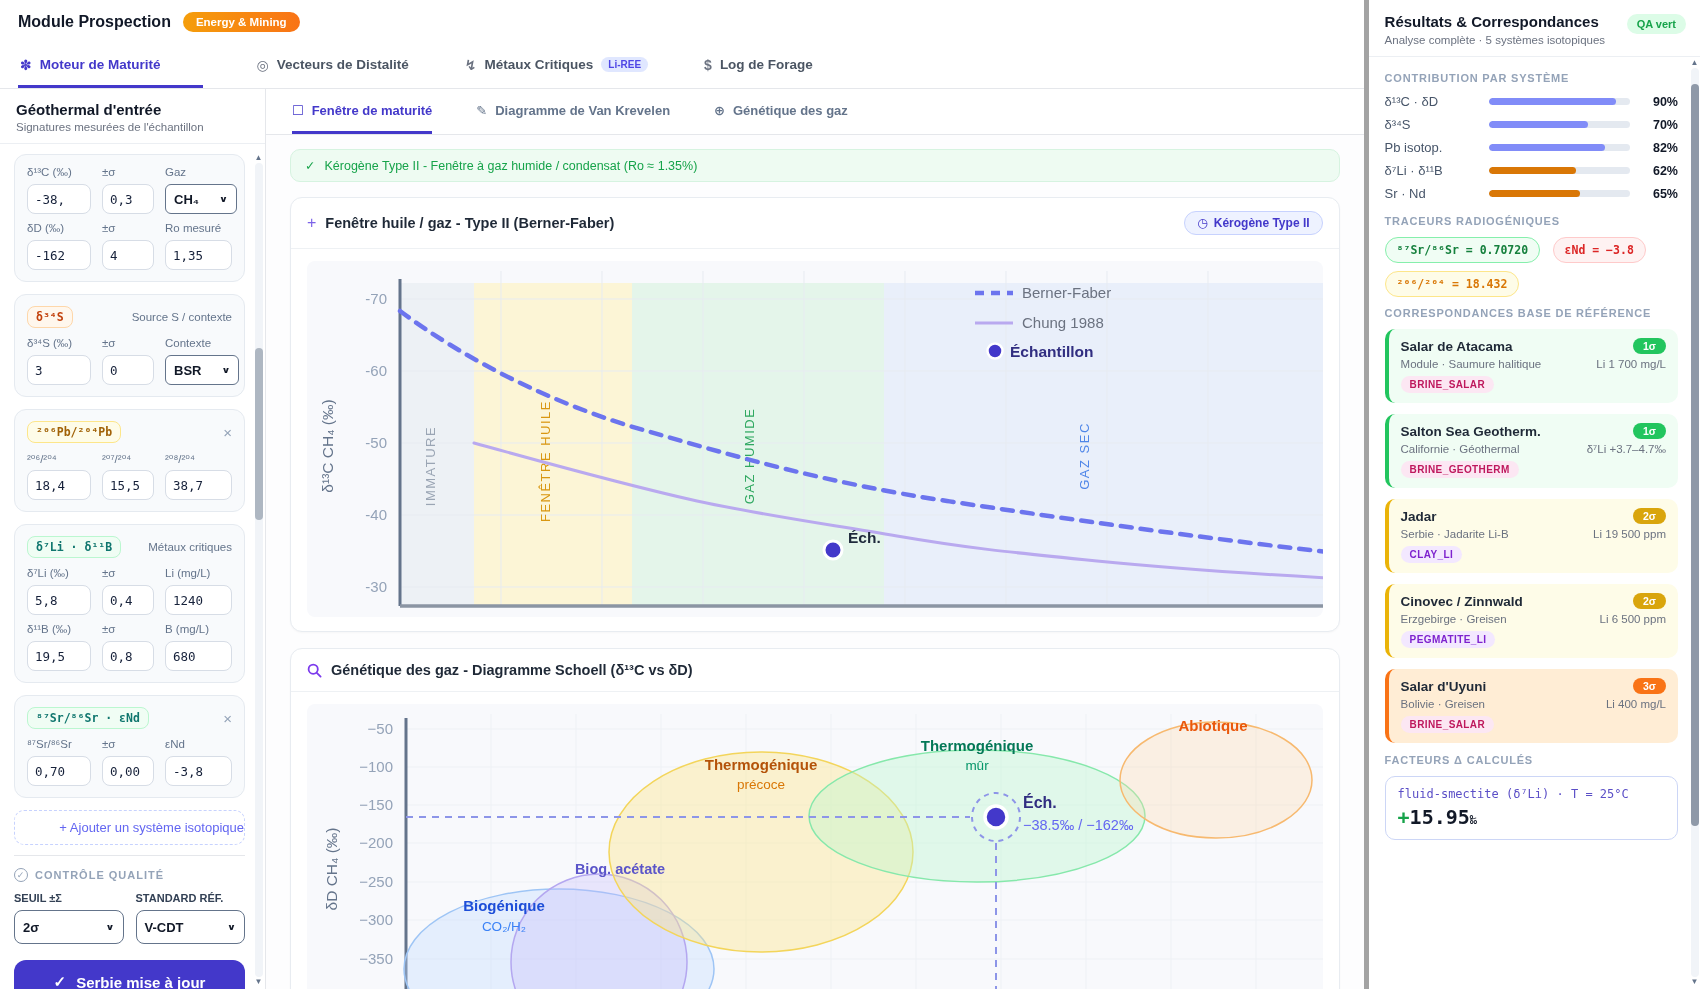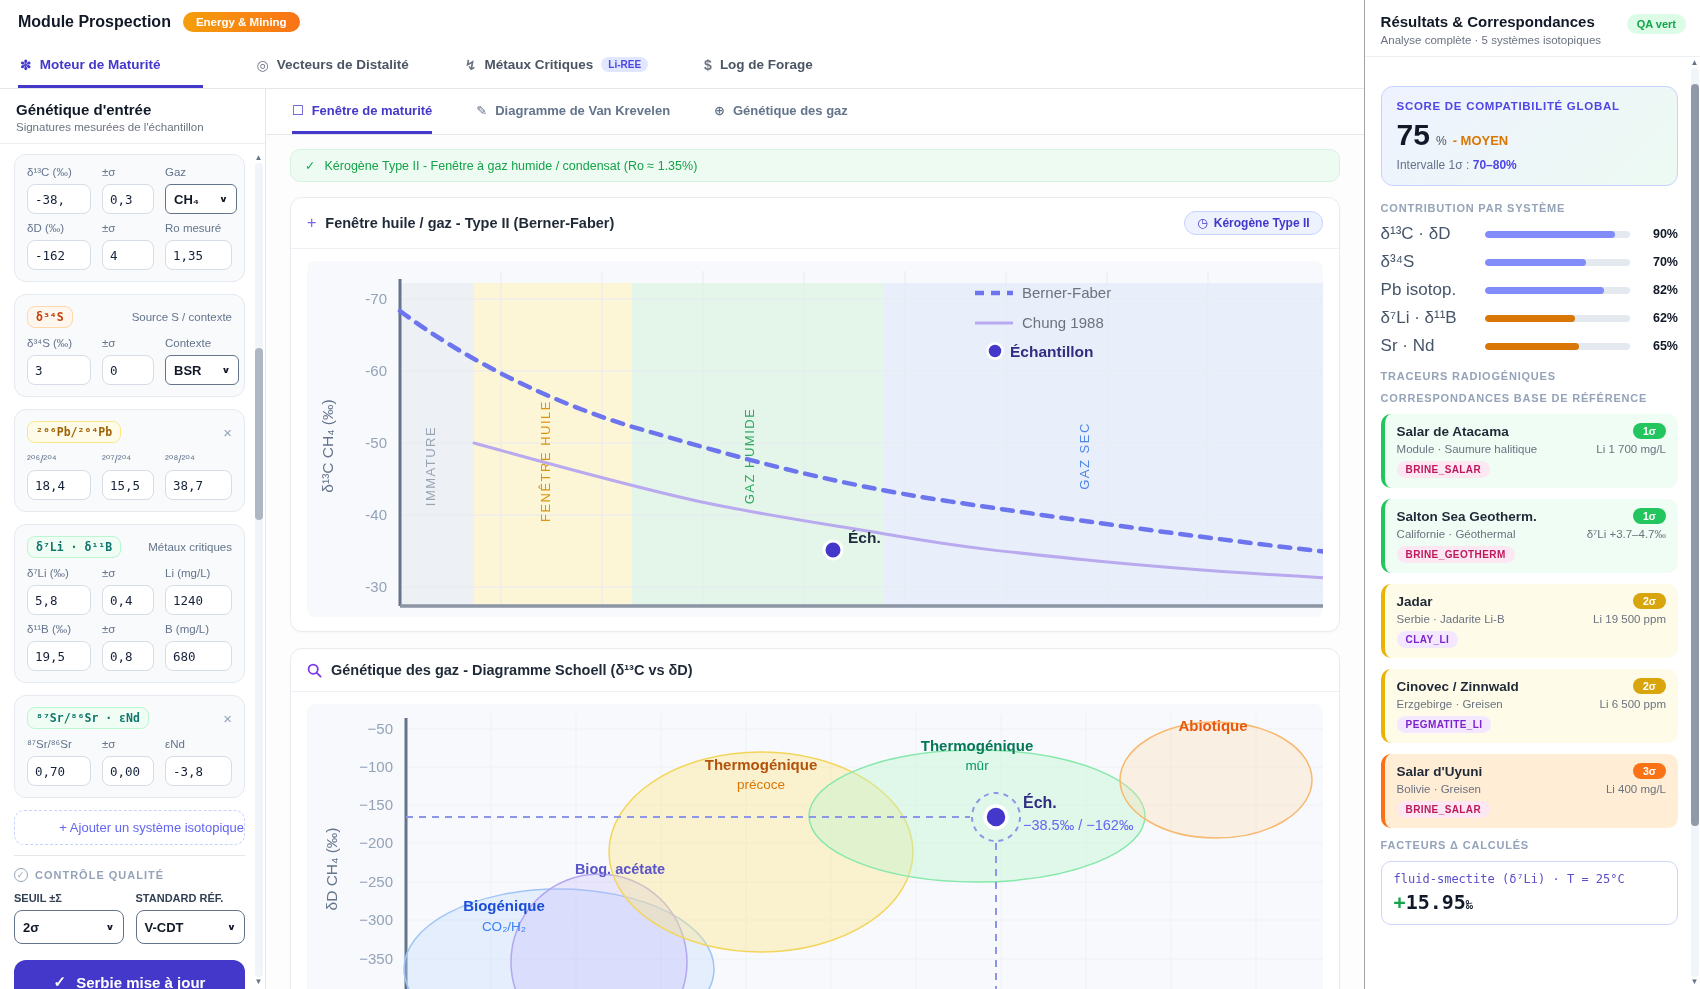--- a/index.html
+++ b/index.html
@@ -98,42 +98,42 @@
     border-bottom:1px solid #eef1f4; }
   .card-title { display:flex; align-items:center; gap:9px; font-size:14.5px; font-weight:bold;
     color:#1f2937; }
   .card-title .cicon { color:#7c63e8; font-size:16px; font-weight:normal; }
   .kero-badge { display:flex; align-items:center; gap:6px; background:#eef2ff; border:1px solid #c7d2fe;
     color:#4338ca; font-size:12px; font-weight:bold; padding:4px 12px; border-radius:999px; }
   .plot-wrap { margin:12px 16px 14px; background:#f8f9fc; border-radius:8px; overflow:hidden; }
   svg text { font-family:"Liberation Sans","DejaVu Sans",sans-serif; }
 
   
-  .rpanel { width:338px; border-left:1px solid #a3a3a3; background:#fff; position:relative;
-    display:flex; flex-direction:column; overflow:hidden;gap:16px; }
+  .rpanel { width:338px; border-left:5px solid #a3a3a3; background:#fff; position:relative;
+    display:flex; flex-direction:column; overflow:hidden; }
   .rp-head { padding:13px 16px 10px; border-bottom:1px solid #eceff3; position:relative; }
   .rp-head h2 { font-size:15px; font-weight:bold; color:#111827; }
   .rp-head p { font-size:11.5px; color:#6b7280; margin-top:4px; }
   .qa-badge { position:absolute; right:14px; top:14px; background:#dcfce7; color:#16a34a;
     font-size:11px; font-weight:bold; padding:4px 10px; border-radius:999px; }
   .rp-body { flex:1; overflow:hidden; padding:13px 22px 0 16px; }
   .score-card { background:linear-gradient(135deg,#eef2ff,#edfaf2); border:1px solid #c7d2fe;
     border-radius:12px; padding:13px 15px; margin-bottom:16px; }
   .score-head { font-size:11.5px; font-weight:bold; letter-spacing:.7px; color:#4f46e5; }
   .score-line { display:flex; align-items:baseline; gap:6px; margin-top:6px; }
   .score-val { font-size:30px; font-weight:bold; color:#111827; }
   .score-unit { font-size:12px; color:#475569; }
   .score-grade { font-size:13px; font-weight:bold; color:#d97706; }
   .score-int { font-size:12px; color:#64748b; margin-top:6px; }
   .score-int b { color:#4f46e5; }
   .sect { font-size:11px; font-weight:bold; letter-spacing:.8px; color:#94a3b8; margin:2px 0 10px; }
   .contrib { margin-bottom:14px; }
   .crow { display:grid; grid-template-columns:94px 1fr 38px; align-items:center; gap:10px;
     margin-bottom:8px; }
-  .crow .clabel { font-size:17px; color:#475569; }
+  .crow .clabel { font-size:13px; color:#475569; }
   .crow .track { height:7px; background:#e4e9f0; border-radius:4px; overflow:hidden; }
   .crow .fill { height:7px; border-radius:4px; background:#818cf8; }
   .crow .fill.orange { background:#d97706; }
   .crow .pct { font-size:12.5px; font-weight:bold; color:#111827; text-align:right; }
   .pill { display:inline-block; font-family:"DejaVu Sans Mono","Liberation Mono",monospace;
     font-size:11.5px; font-weight:bold; padding:5px 11px; border-radius:999px; border:1px solid;
     margin:0 8px 8px 0; }
   .pill.green { background:#f0fdf4; border-color:#86efac; color:#15803d; }
   .pill.red { background:#fef2f2; border-color:#fecaca; color:#dc2626; }
   .pill.yellow { background:#fefce8; border-color:#fde68a; color:#d97706; }
@@ -188,21 +188,21 @@
       <div class="mtab">
         <span class="ticon">$</span>
         <span>Log de Forage</span>
       </div>
     </nav>
 
     <div class="body-row">
 
       <aside class="sidebar">
         <div class="sidebar-head">
-          <h2>Génétique d'entrée</h2>
+          <h2>Géothermal d'entrée</h2>
           <p>Signatures mesurées de l'échantillon</p>
         </div>
         <div class="sidebar-scroll">
 
           <div class="scard">
             <div class="frow">
               <div class="fld">
                 <label>δ¹³C (‰)</label>
                 <input value="-38," style="">
               </div>
@@ -542,32 +542,20 @@
   </div>
 
   <aside class="rpanel">
     <div class="rp-head">
       <h2>Résultats &amp; Correspondances</h2>
       <p>Analyse complète · 5 systèmes isotopiques</p>
       <span class="qa-badge">QA vert</span>
     </div>
     <div class="rp-body">
 
-      <div class="score-card">
-        <div class="score-head">SCORE DE COMPATIBILITÉ GLOBAL</div>
-        <div class="score-line">
-          <span class="score-val">75</span>
-          <span class="score-unit">%</span>
-          <span class="score-grade">- MOYEN</span>
-        </div>
-        <div class="score-int">
-          <span>Intervalle 1σ :</span>
-          <b>70–80%</b>
-        </div>
-      </div>
 
       <div class="sect">CONTRIBUTION PAR SYSTÈME</div>
       <div class="contrib">
         <div class="crow">
           <span class="clabel">δ¹³C · δD</span>
           <div class="track">
               <div class="fill" style="width: 90%;"></div>
             </div>
           <span class="pct">90%</span>
         </div>
@@ -595,20 +583,26 @@
         <div class="crow">
           <span class="clabel">Sr · Nd</span>
           <div class="track">
               <div class="fill orange" style="width: 65%;"></div>
             </div>
           <span class="pct">65%</span>
         </div>
       </div>
 
       <div class="sect">TRACEURS RADIOGÉNIQUES</div>
+      <div>
+        <span class="pill green">⁸⁷Sr/⁸⁶Sr = 0.70720</span>
+        <span class="pill red">εNd = −3.8</span>
+        <br>
+        <span class="pill yellow">²⁰⁶/²⁰⁴ = 18.432</span>
+      </div>
 
       <div class="sect">CORRESPONDANCES BASE DE RÉFÉRENCE</div>
 
       <div class="match green">
         <div class="m-row1">
           <span class="m-name">Salar de Atacama</span>
           <span class="sigma green">1σ</span>
         </div>
         <div class="m-row2">
           <span>Module · Saumure halitique</span>

